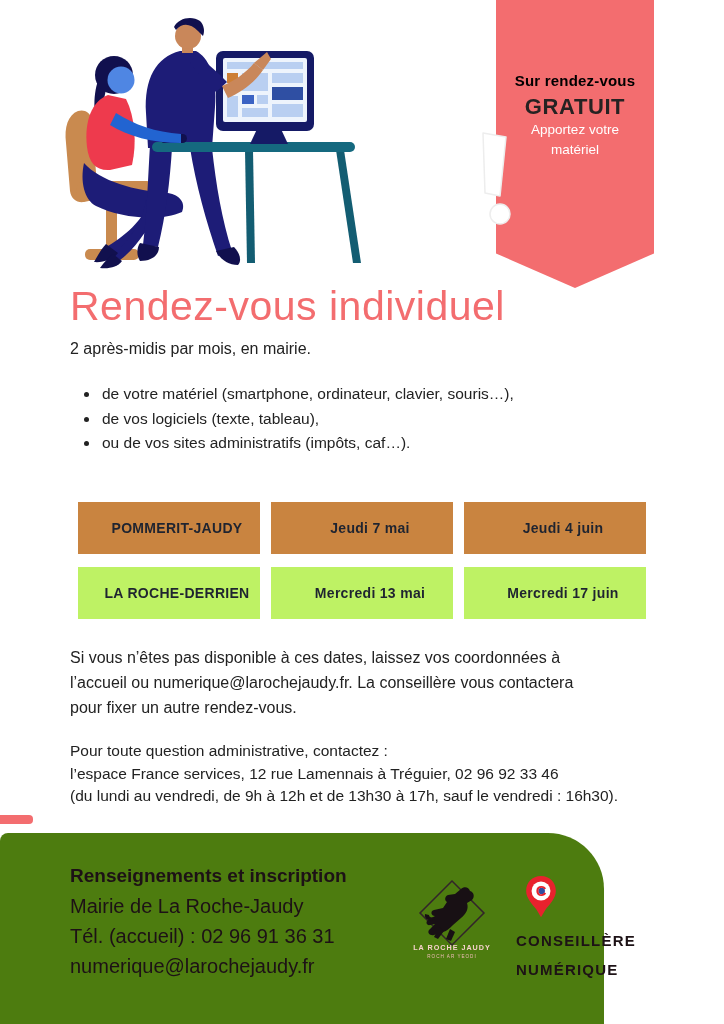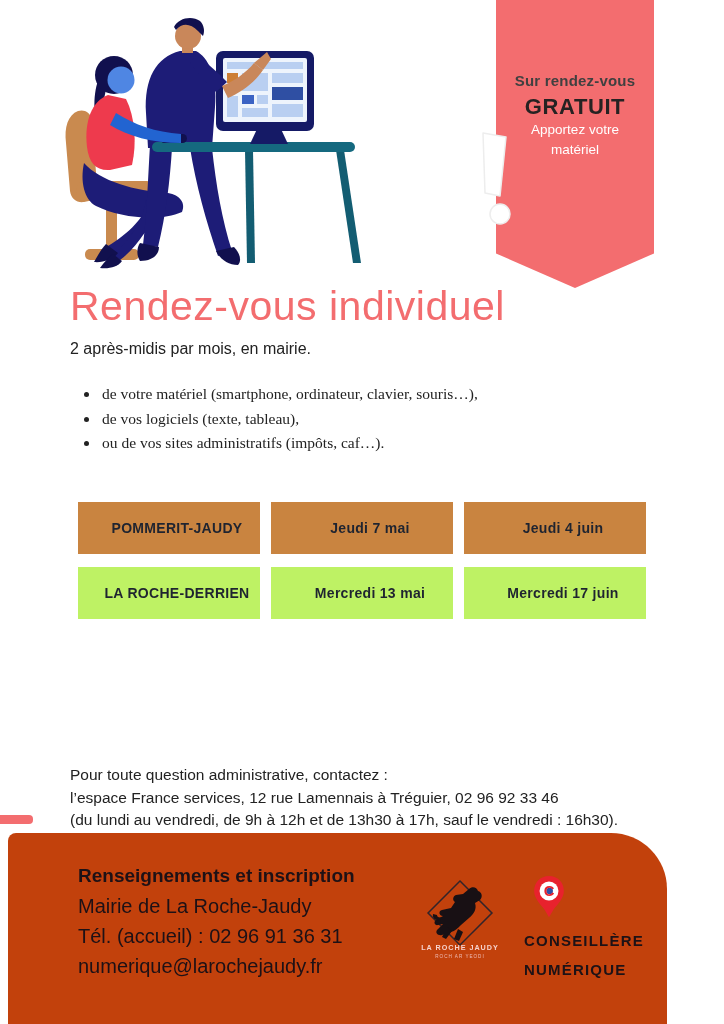--- a/index.html
+++ b/index.html
@@ -7,56 +7,56 @@
     position:relative; width:724px; height:1024px; overflow:hidden;
     background:#ffffff; font-family:"Liberation Sans", sans-serif; color:#222;
   }
   
   .ribbon{
     position:absolute; left:496px; top:0; width:158px; height:288px;
     background:#f36d6f;
     clip-path:polygon(0 0,100% 0,100% 88%,50% 100%,0 88%);
     text-align:center;
   }
-  .ribbon-l1{margin-top:72px; font-size:15px; font-weight:bold; color:#404040; letter-spacing:.2px;}
+  .ribbon-l1{margin-top:72px; font-size:15px; font-weight:bold; color:#000000; letter-spacing:.2px;}
   .ribbon-l2{margin-top:5px; font-size:22px; font-weight:bold; color:#262222; letter-spacing:.6px;}
   .ribbon-note{font-size:13.5px; line-height:20px; color:#ffffff;}
   .excl{position:absolute; left:472px; top:130px; width:44px; height:100px;}
   
   .hero{position:absolute; left:40px; top:15px; width:345px; height:265px;}
   
   .title{
     position:absolute; left:70px; top:283px; width:600px;
     font-size:41px; line-height:46px; color:#f36d6f; letter-spacing:.5px; font-weight:500;
   }
   .subtitle{position:absolute; left:70px; top:340px; width:580px; font-size:16px;}
   .intro{position:absolute; left:70px; top:381px; width:585px; font-size:15.5px; line-height:24.5px;}
-  .intro ul{margin:1px 0 0 0; padding-left:30px;font-family:Liberation Serif, serif;}
+  .intro ul{margin:1px 0 0 0; padding-left:30px;}
   .intro li{padding-left:2px;}
   .bold{font-weight:normal;}
   
   .schedule{
     position:absolute; left:78px; top:502px;
     display:grid; grid-template-columns:182px 182px 182px; column-gap:11px; row-gap:13px;
   }
   .cell{
     height:52px; display:flex; align-items:center; justify-content:center;
     font-size:14px; font-weight:bold; color:#1f2430; letter-spacing:.3px; text-align:center;padding-left:16px;
   }
   .cell.orange{background:#c98440;}
   .cell.blue{background:#bef264;}
   
   .para{position:absolute; left:70px; width:590px;}
   .para.avail{top:645px; font-size:16px; line-height:25px;}
-  .para.admin{top:740px; font-size:15.5px; line-height:22.5px;margin-top:24px;}
+  .para.admin{top:740px; font-size:15.5px; line-height:22.5px;}
   
   .sliver{position:absolute; left:0; top:815px; width:33px; height:9px; background:#f36d6f; border-radius:0 4px 4px 0;}
   .footer{
-    position:absolute; left:8px; top:833px; width:659px; height:191px;
-    background:#c2410c; border-radius:8px 56px 0 0;
+    position:absolute; left:0; top:833px; width:604px; height:191px;
+    background:#4d7c0f; border-radius:8px 56px 0 0;
   }
   .footer-text{position:absolute; left:70px; top:28px; color:#1d1116;}
   .footer-heading{font-size:19px; font-weight:bold; line-height:30px;}
   .footer-line{font-size:20px; line-height:30px;}
   .logo-roche{position:absolute; left:405px; top:40px; width:95px; height:95px;}
   .logo-cn{position:absolute; left:516px; top:42px; width:110px; text-align:left; color:#1d1216;}
   .logo-cn .pin{display:block; margin-left:8px; width:34px; height:44px;}
   .logo-cn .cn-line{font-size:15px; font-weight:bold; letter-spacing:1.2px; line-height:15px; margin-top:14px;}
   .cn-text{margin-top:6px;}
 </style>
@@ -156,20 +156,25 @@
 
   <div class="schedule">
     <div class="cell orange">POMMERIT-JAUDY</div>
     <div class="cell orange">Jeudi 7 mai</div>
     <div class="cell orange">Jeudi 4 juin</div>
     <div class="cell blue">LA ROCHE-DERRIEN</div>
     <div class="cell blue">Mercredi 13 mai</div>
     <div class="cell blue">Mercredi 17 juin</div>
   </div>
 
+  <div class="para avail">
+    <div><span class="bold">Si vous n’êtes pas disponible à ces dates</span><span>, laissez vos coordonnées à</span></div>
+    <div>l’accueil ou numerique@larochejaudy.fr. La conseillère vous contactera</div>
+    <div>pour fixer un autre rendez-vous.</div>
+  </div>
 
   <div class="para admin">
     <div><span class="bold">Pour toute question administrative</span><span>, contactez :</span></div>
     <div>l’espace France services, 12 rue Lamennais à Tréguier, 02 96 92 33 46</div>
     <div>(du lundi au vendredi, de 9h à 12h et de 13h30 à 17h, sauf le vendredi : 16h30).</div>
   </div>
 
   <div class="sliver"></div>
   <div class="footer">
     <div class="footer-text">

